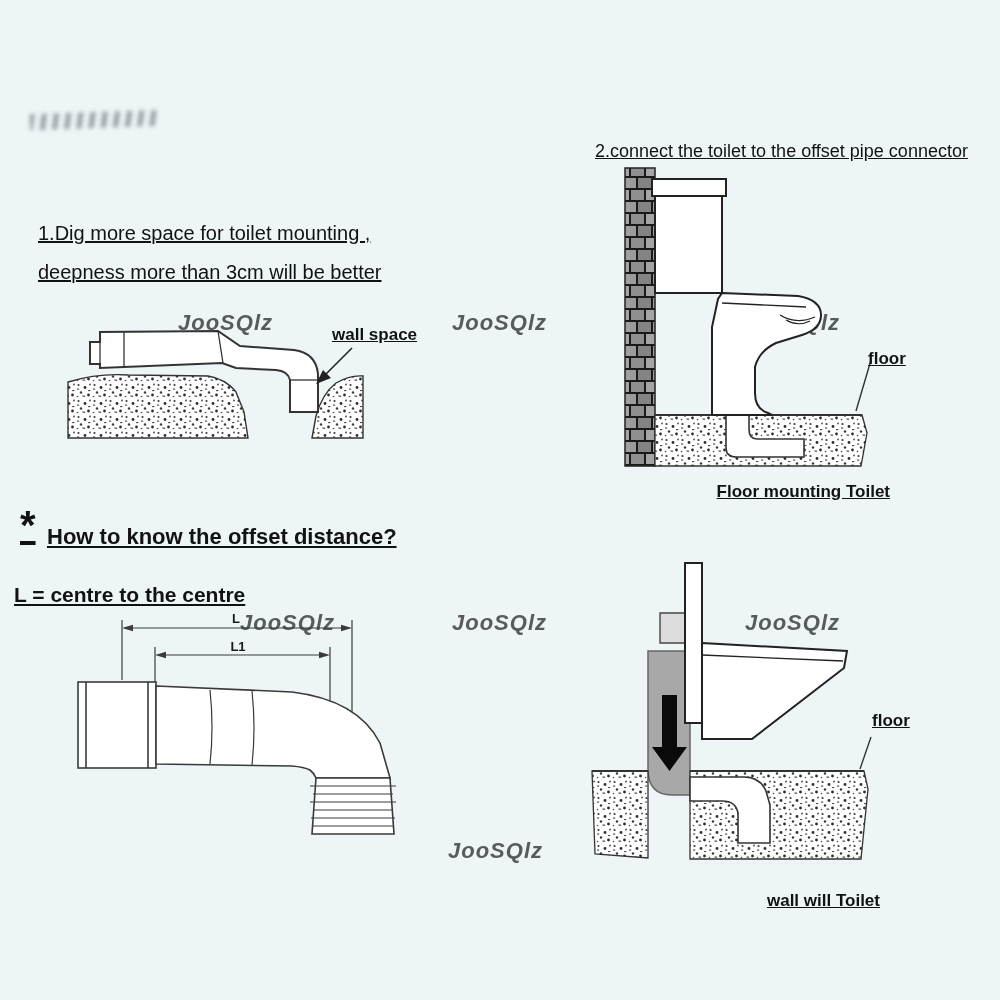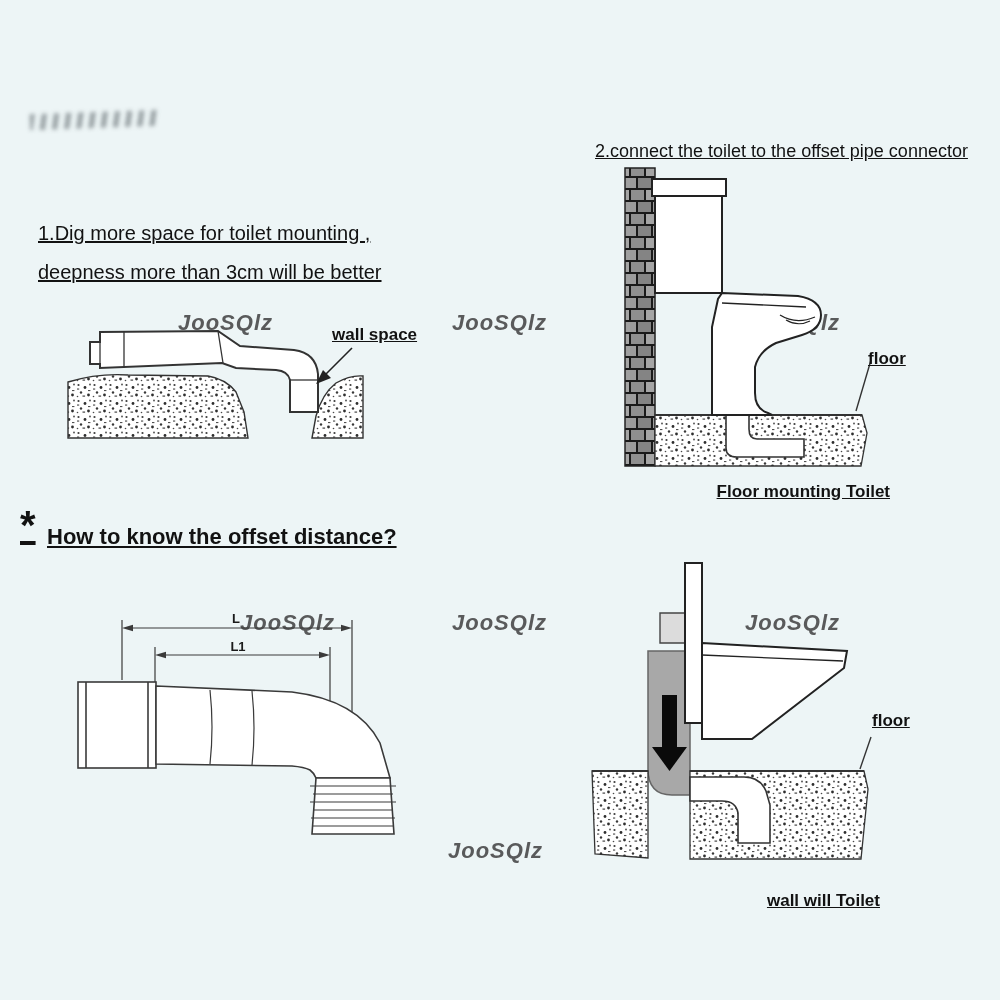--- a/index.html
+++ b/index.html
@@ -137,20 +137,21 @@
       <path d="M180,150 Q196,160 215,152" stroke-width="1.3" fill="none"></path>
       <path d="M186,155 Q198,162 210,156" stroke-width="1.1" fill="none"></path>
     </g>
     <line x1="271" y1="195" x2="256" y2="246" stroke="#333" stroke-width="1.4"></line>
   </svg>
   <span class="txt lbl floor-1">floor</span>
   <div class="txt caption caption-floor">Floor mounting Toilet</div>
 
   <span class="txt asterisk">*</span>
   <span class="txt question">How to know the offset distance?</span>
+  <span class="txt formula">L = centre to the centre</span>
 
   <svg class="diagram" style="left:60px;top:600px" width="360" height="245" viewBox="0 0 360 245">
     <g stroke="#3a3a3a" fill="none" stroke-width="1.2">
       <line x1="62" y1="20" x2="62" y2="80"></line>
       <line x1="292" y1="20" x2="292" y2="150"></line>
       <line x1="95" y1="47" x2="95" y2="82"></line>
       <line x1="270" y1="47" x2="270" y2="160"></line>
       <line x1="68" y1="28" x2="286" y2="28"></line>
       <line x1="101" y1="55" x2="264" y2="55"></line>
     </g>

